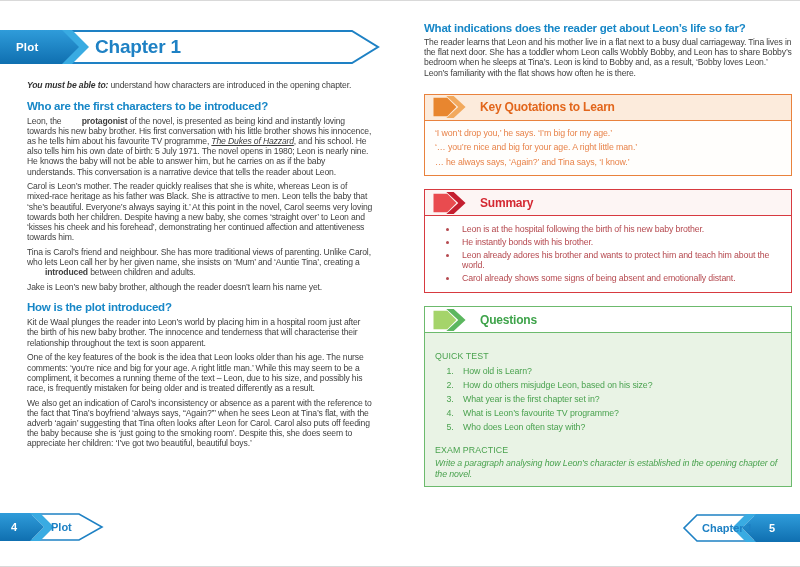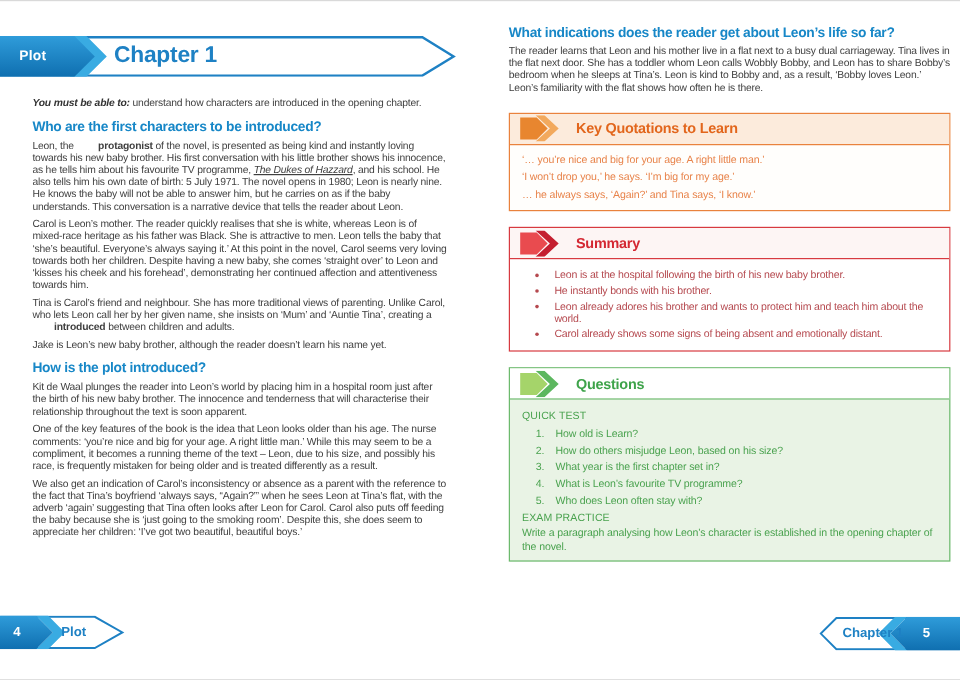--- a/index.html
+++ b/index.html
@@ -64,26 +64,26 @@
 
   .quote-line{
     font-size:8.8px;line-height:14.5px;letter-spacing:-0.1px;color:#e8834a;
   }
   .summary-list{margin:2px 0 2px 0;padding-left:23px;list-style:disc;}
   .summary-list li{
     font-size:8.8px;line-height:10.5px;letter-spacing:-0.15px;color:#b5494f;margin:2.5px 0;
     padding-left:4px;
   }
   .q-body{color:#4aa24f;}
-  .q-label{font-size:8.8px;line-height:11px;letter-spacing:0.1px;margin-top:3px;}
+  .q-label{font-size:8.8px;line-height:11px;letter-spacing:0.1px;margin-top:13px;}
   .q-list{margin:2px 0 4px 0;padding-left:21px;list-style:decimal;}
   .q-list li{
     font-size:8.8px;line-height:10.5px;letter-spacing:-0.1px;margin:3.5px 0;padding-left:7px;
   }
-  .q-exam{font-size:8.8px;line-height:10.5px;letter-spacing:-0.1px;margin:2px 0 1px 0;}
+  .q-exam{font-size:8.8px;line-height:10.5px;letter-spacing:-0.1px;margin:2px 0 1px 0;font-style:italic;}
 
   
   .footer{position:absolute;height:28px;}
   .footer svg{position:absolute;left:0;top:0;}
   .footer .pg{position:absolute;top:50%;transform:translateY(-50%);color:#ffffff;font-weight:bold;font-size:11px;}
   .footer .lbl{position:absolute;top:50%;transform:translateY(-50%);color:#1e81c4;font-weight:bold;font-size:11px;}
   .footer-left{left:0;top:512px;width:104px;}
   .footer-left .pg{left:11px;}
   .footer-left .lbl{left:51px;}
   .footer-right{left:682px;top:513px;width:118px;}
@@ -142,22 +142,22 @@
       <div class="box-header">
         <span class="box-icon">
           <svg width="36" height="22" viewBox="0 0 36 24">
             <path d="M14,0 L22,0 L35,12 L22,24 L14,24 L27,12 Z" fill="#f2a95d"></path>
             <polygon points="0,2 15,2 25,12 15,22 0,22" fill="#e8862f"></polygon>
           </svg>
         </span>
         <span class="box-title">Key Quotations to Learn</span>
       </div>
       <div class="box-body">
+          <div class="quote-line">‘I won’t drop you,’ he says. ‘I’m big for my age.’</div>
           <div class="quote-line">‘… you’re nice and big for your age. A right little man.’</div>
-          <div class="quote-line">‘I won’t drop you,’ he says. ‘I’m big for my age.’</div>
           <div class="quote-line">… he always says, ‘Again?’ and Tina says, ‘I know.’</div>
         </div>
     </div>
 
     <div class="box box-red">
       <div class="box-header">
         <span class="box-icon">
           <svg width="36" height="22" viewBox="0 0 36 24">
             <path d="M14,0 L22,0 L35,12 L22,24 L14,24 L27,12 Z" fill="#c41f30"></path>
             <polygon points="0,2 15,2 25,12 15,22 0,22" fill="#e94b4f"></polygon>

